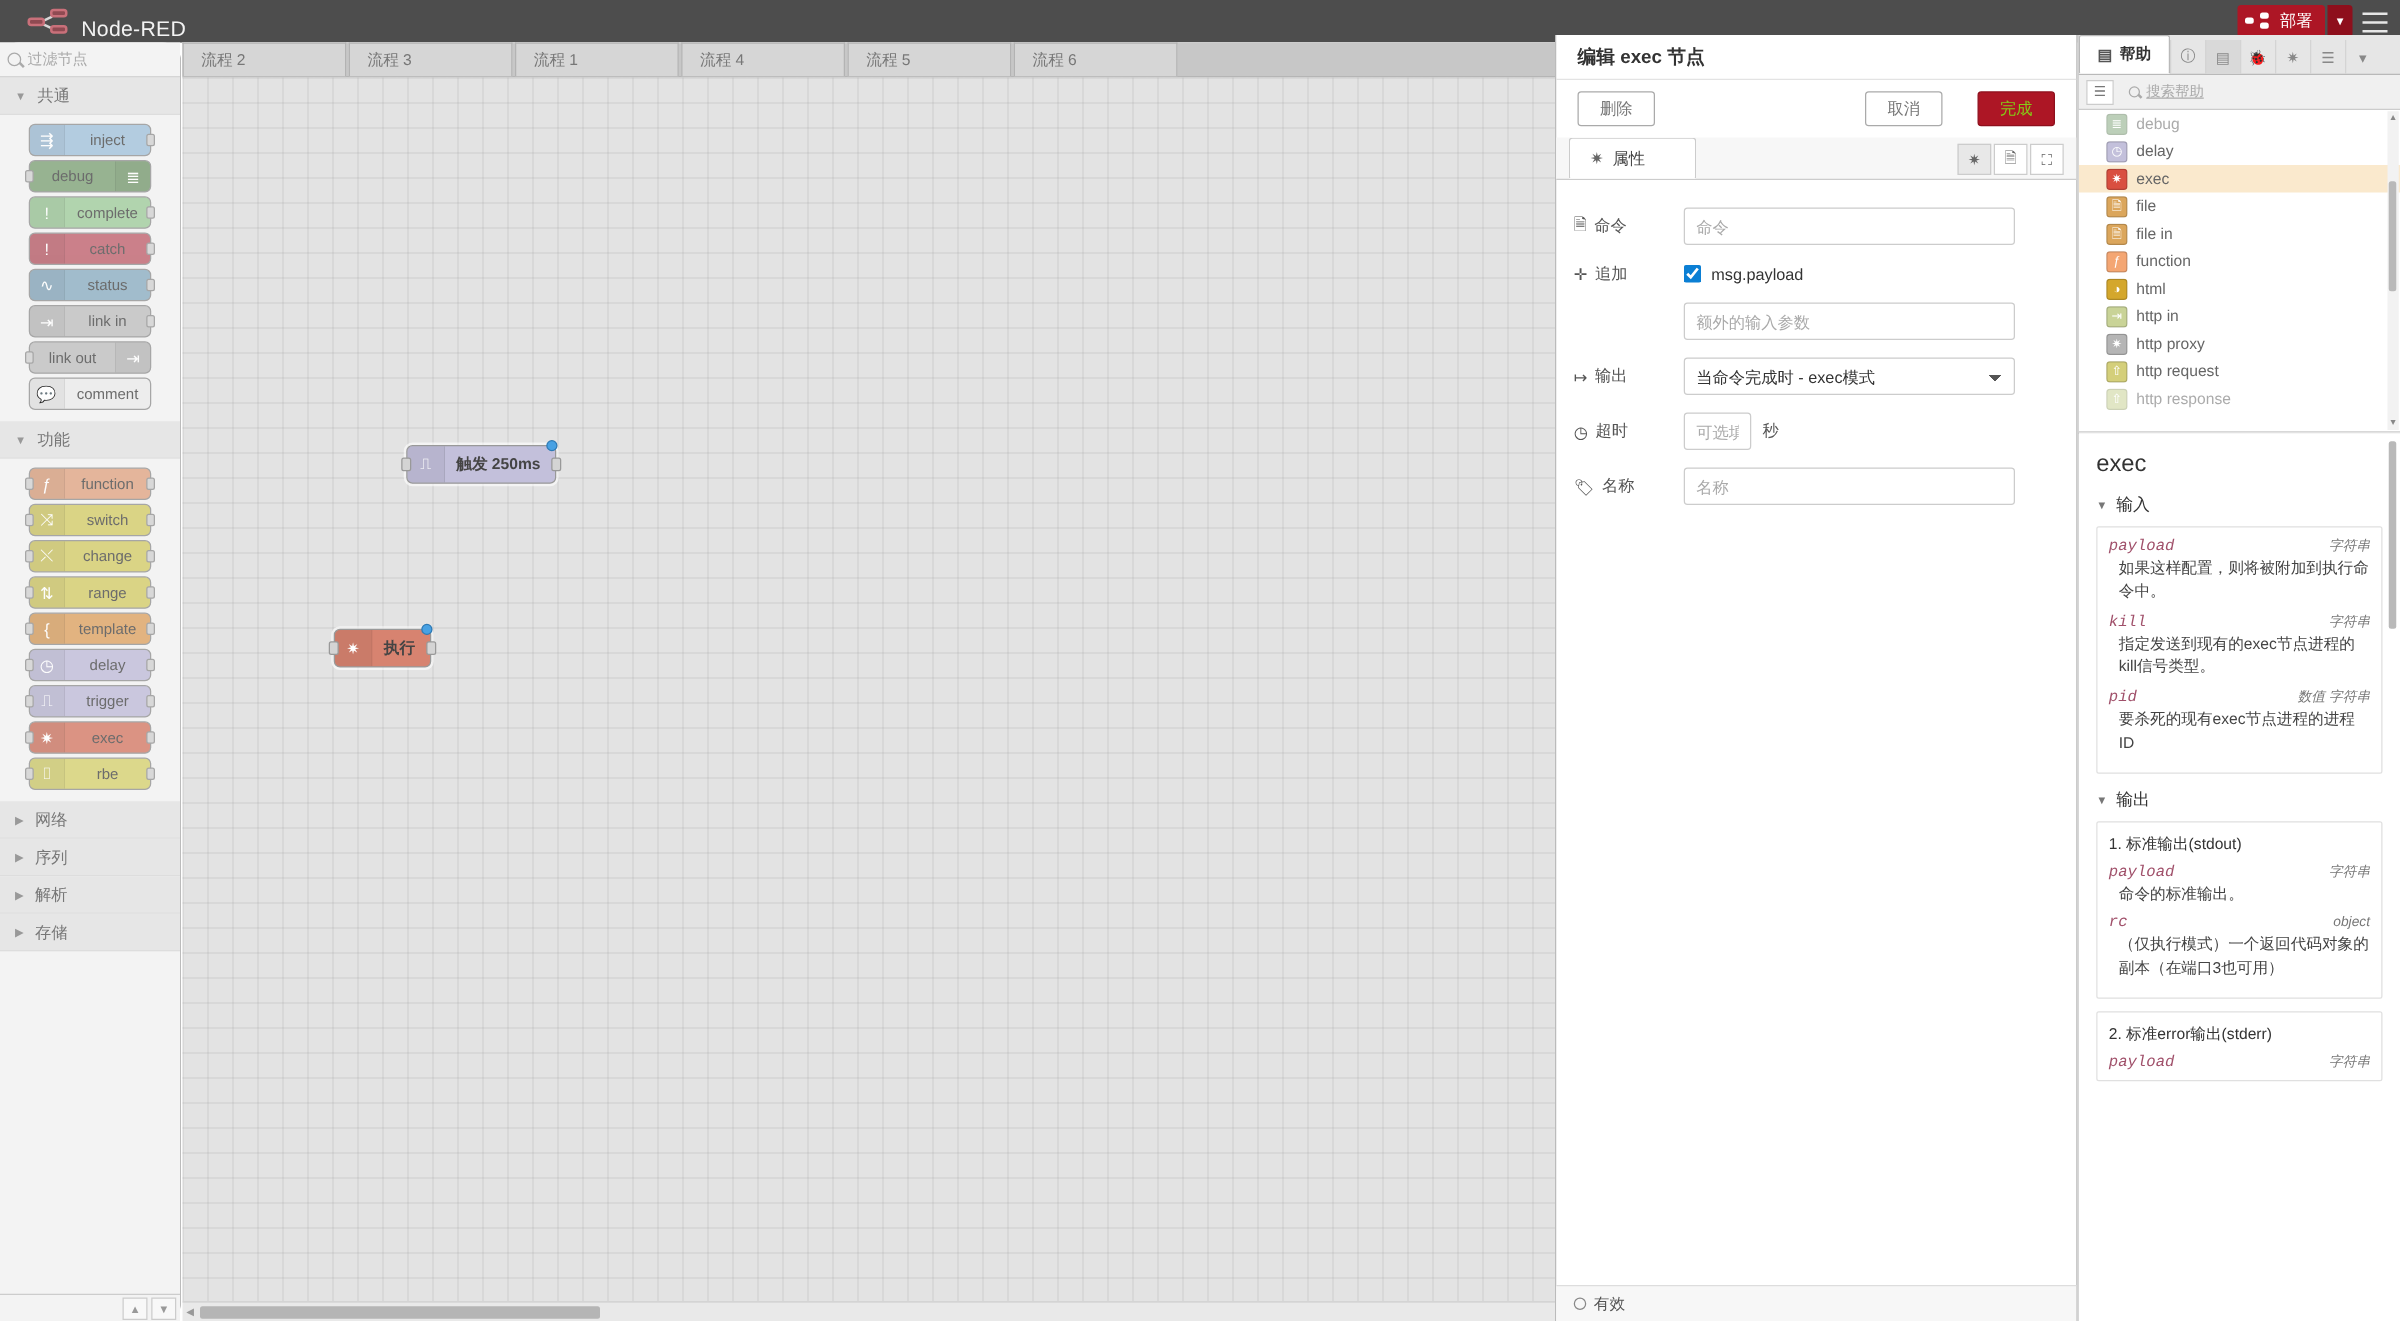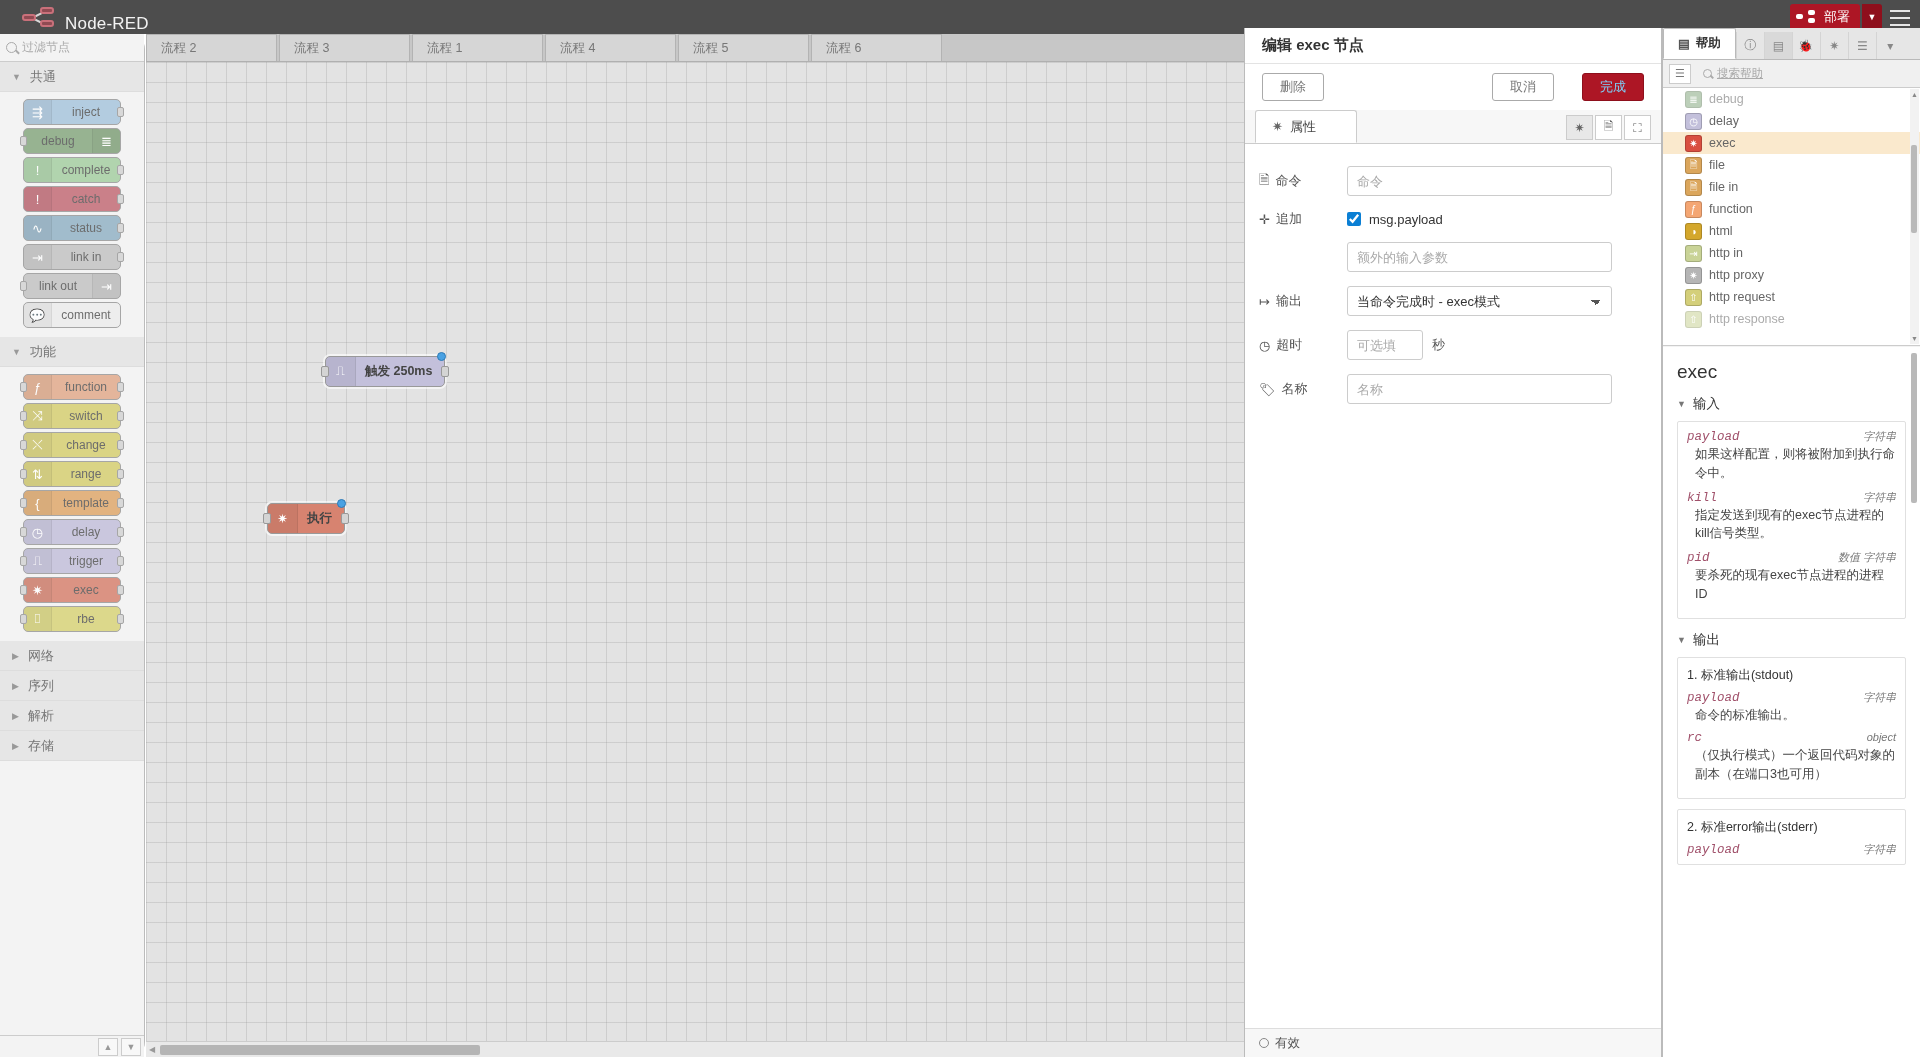--- a/index.html
+++ b/index.html
@@ -124,21 +124,21 @@
   
   #editor { position:absolute; top:28px; right:258px; width:418px; bottom:0;
     background:#fff; border-left:1px solid #bbb; border-right:1px solid #bbb; }
   #editor-title { height:36px; display:flex; align-items:center; padding-left:17px;
     font-size:15px; font-weight:bold; color:#333; border-bottom:1px solid #e3e3e3; }
   #editor-actions { height:46px; display:flex; align-items:center; padding:0 17px;
     position:relative; }
   .ebtn { height:28px; padding:0 17px; border:1px solid #aaa; border-radius:3px;
     background:#fff; font-size:13px; color:#777; cursor:pointer; display:flex;
     align-items:center; }
-  #btn-done { background:#ad1625; border-color:#8e0f1c; color:#7dd3fc; margin-left:8px; }
+  #btn-done { background:#ad1625; border-color:#8e0f1c; color:#84cc16; margin-left:8px; }
   #editor-right-actions { position:absolute; right:17px; display:flex;gap:20px; }
   #editor-tabs { height:34px; display:flex; align-items:flex-end; padding:0 10px;
     border-bottom:1px solid #ccc; background:#f7f7f7; position:relative; }
   #tab-props { height:33px; border:1px solid #ccc; border-bottom:1px solid #fff; background:#fff;
     display:flex; align-items:center; padding:0 40px 0 16px; font-size:13px; color:#444;
     border-radius:3px 3px 0 0; cursor:pointer; }
   #tab-props .gear { margin-right:7px; color:#666; }
   #editor-tool-btns { position:absolute; right:10px; bottom:3px; display:flex; gap:2px; }
   .tbtn { width:27px; height:25px; border:1px solid #ccc; background:#fff; display:flex;
     align-items:center; justify-content:center; color:#666; font-size:12px; cursor:pointer; }
@@ -483,21 +483,21 @@
       <select class="fin">
         <option>当命令完成时 - exec模式</option>
       </select>
     </div>
 
     <div class="frow">
       <div class="flabel2">
         <span>◷</span>
         <span>超时</span>
       </div>
-      <input class="fin" style="width: 76px;" placeholder="可选填">
+      <input class="fin" style="width: 54px;" placeholder="可选填">
       <span style="margin-left:9px;font-size:13px;color:#555;">秒</span>
     </div>
 
     <div class="frow">
       <div class="flabel2">
         <span>🏷</span>
         <span>名称</span>
       </div>
       <input class="fin" placeholder="名称" style="">
     </div>

